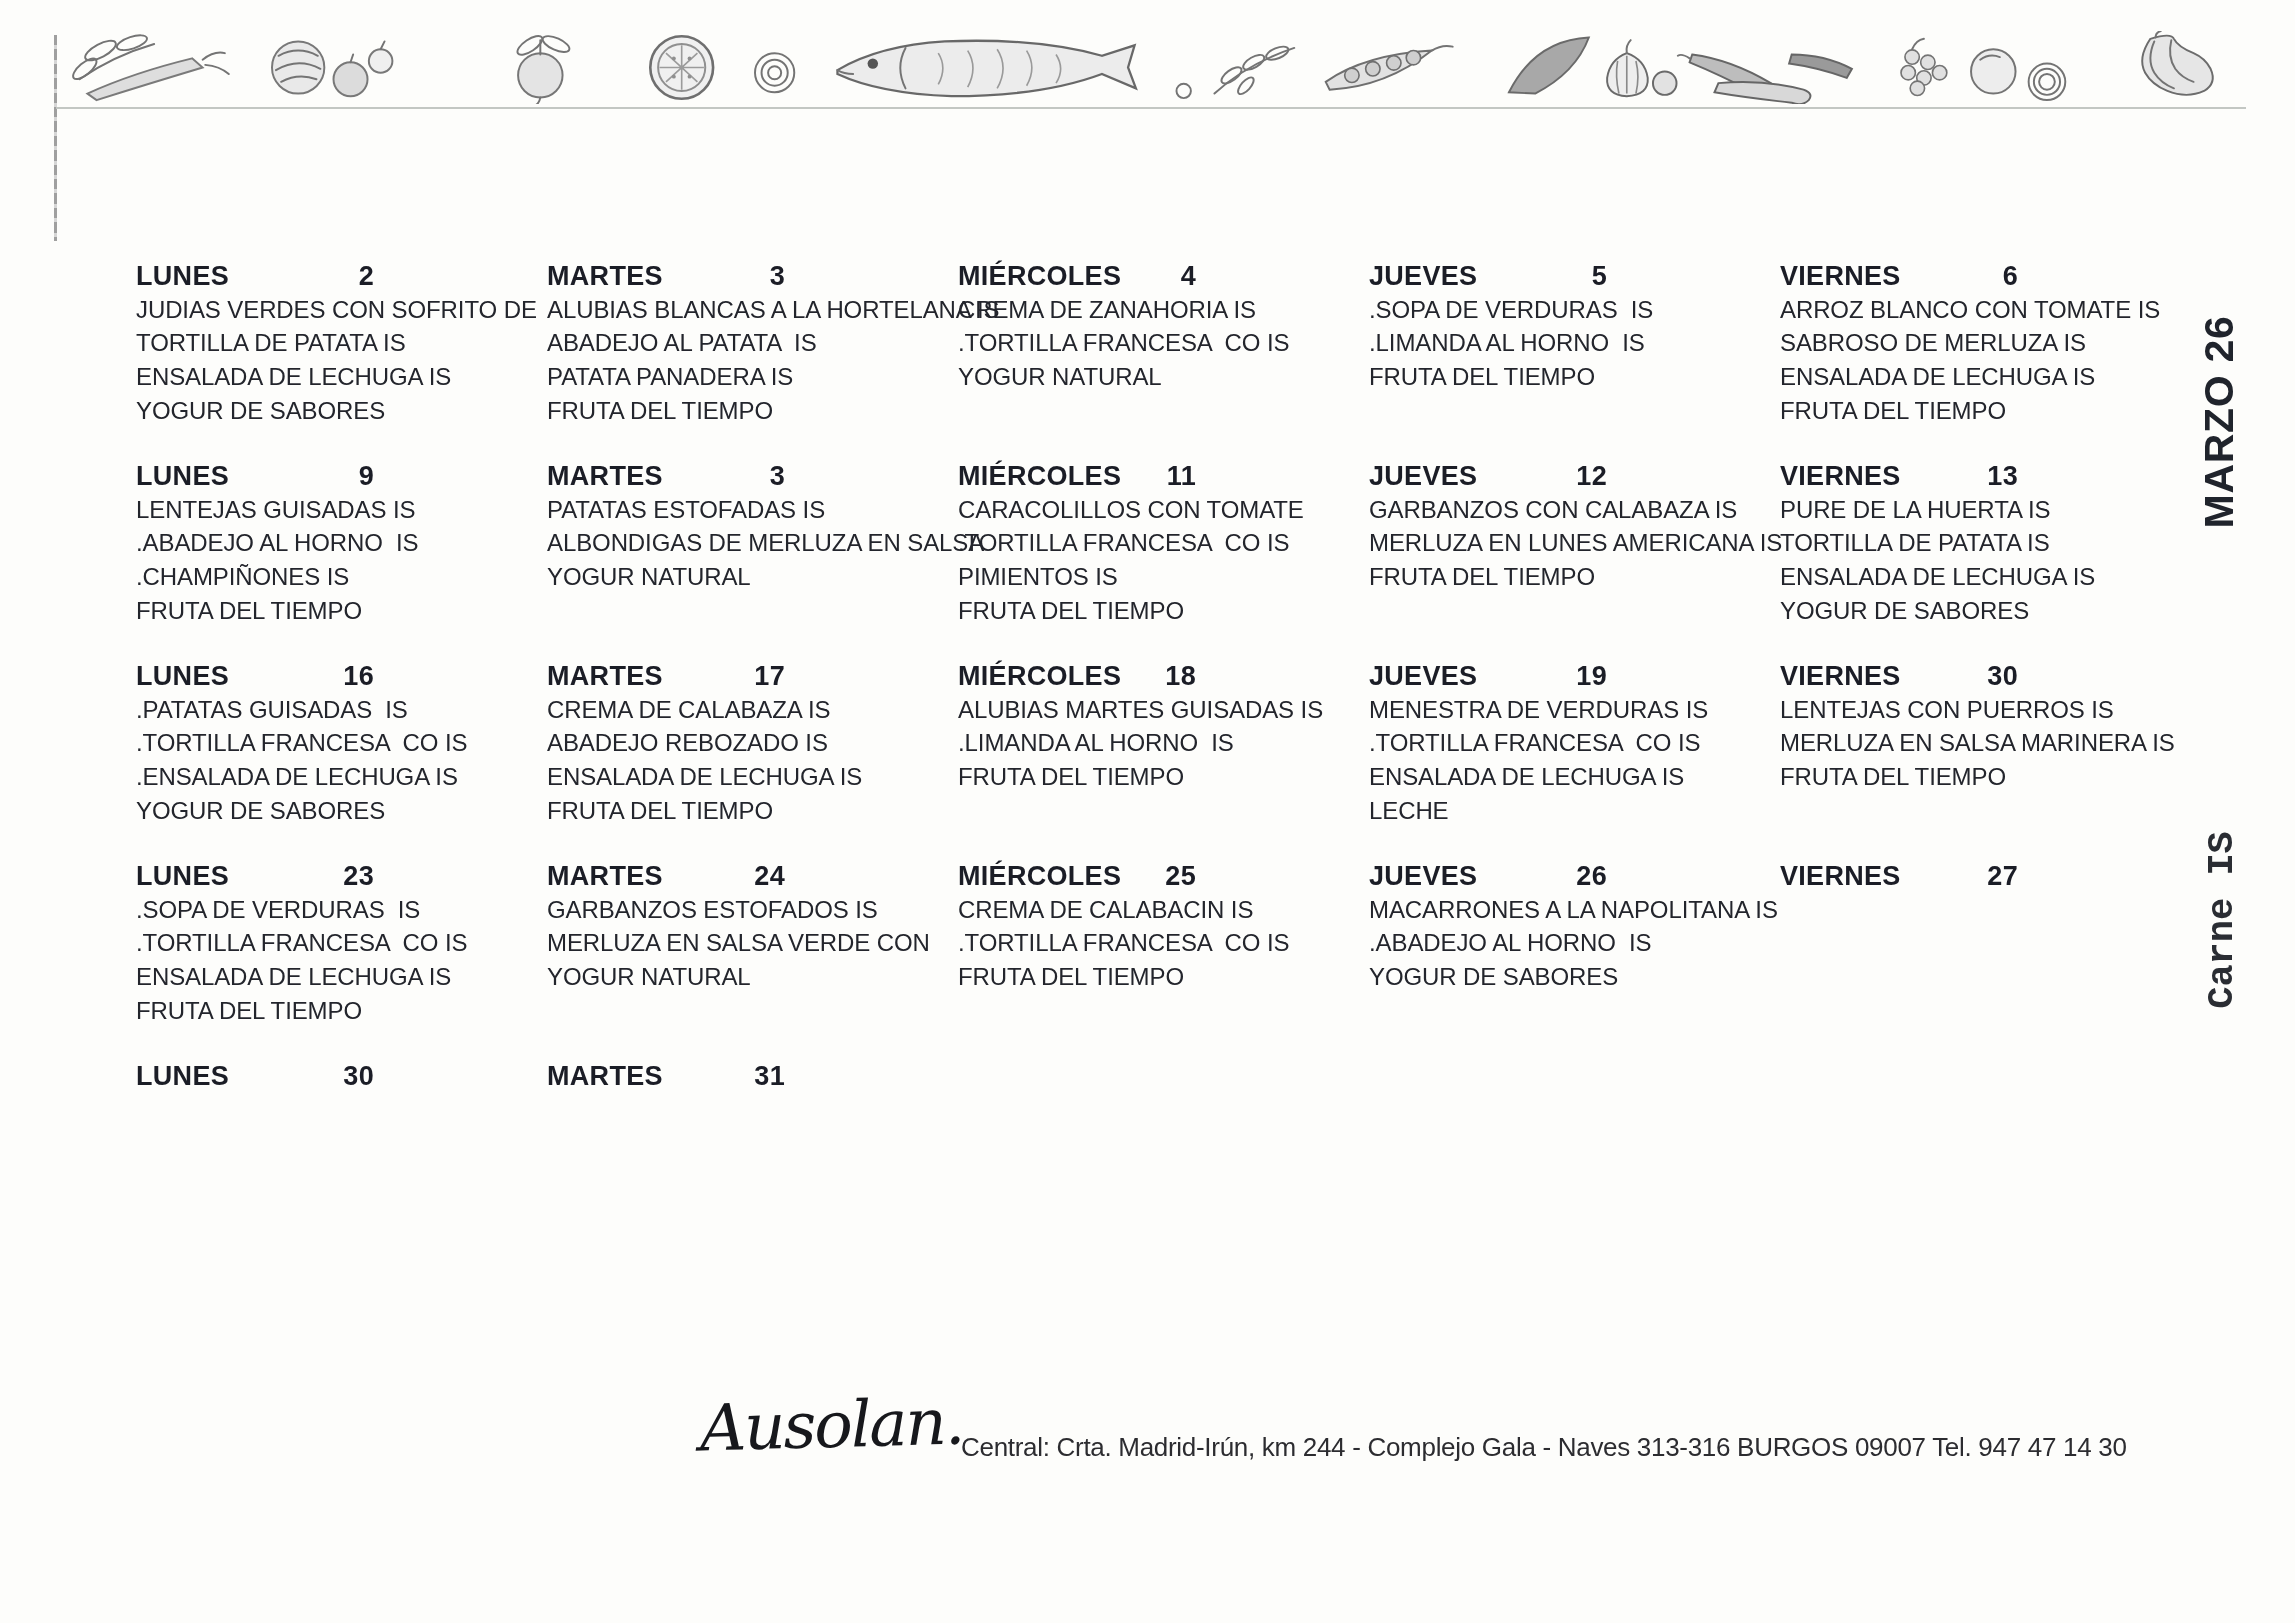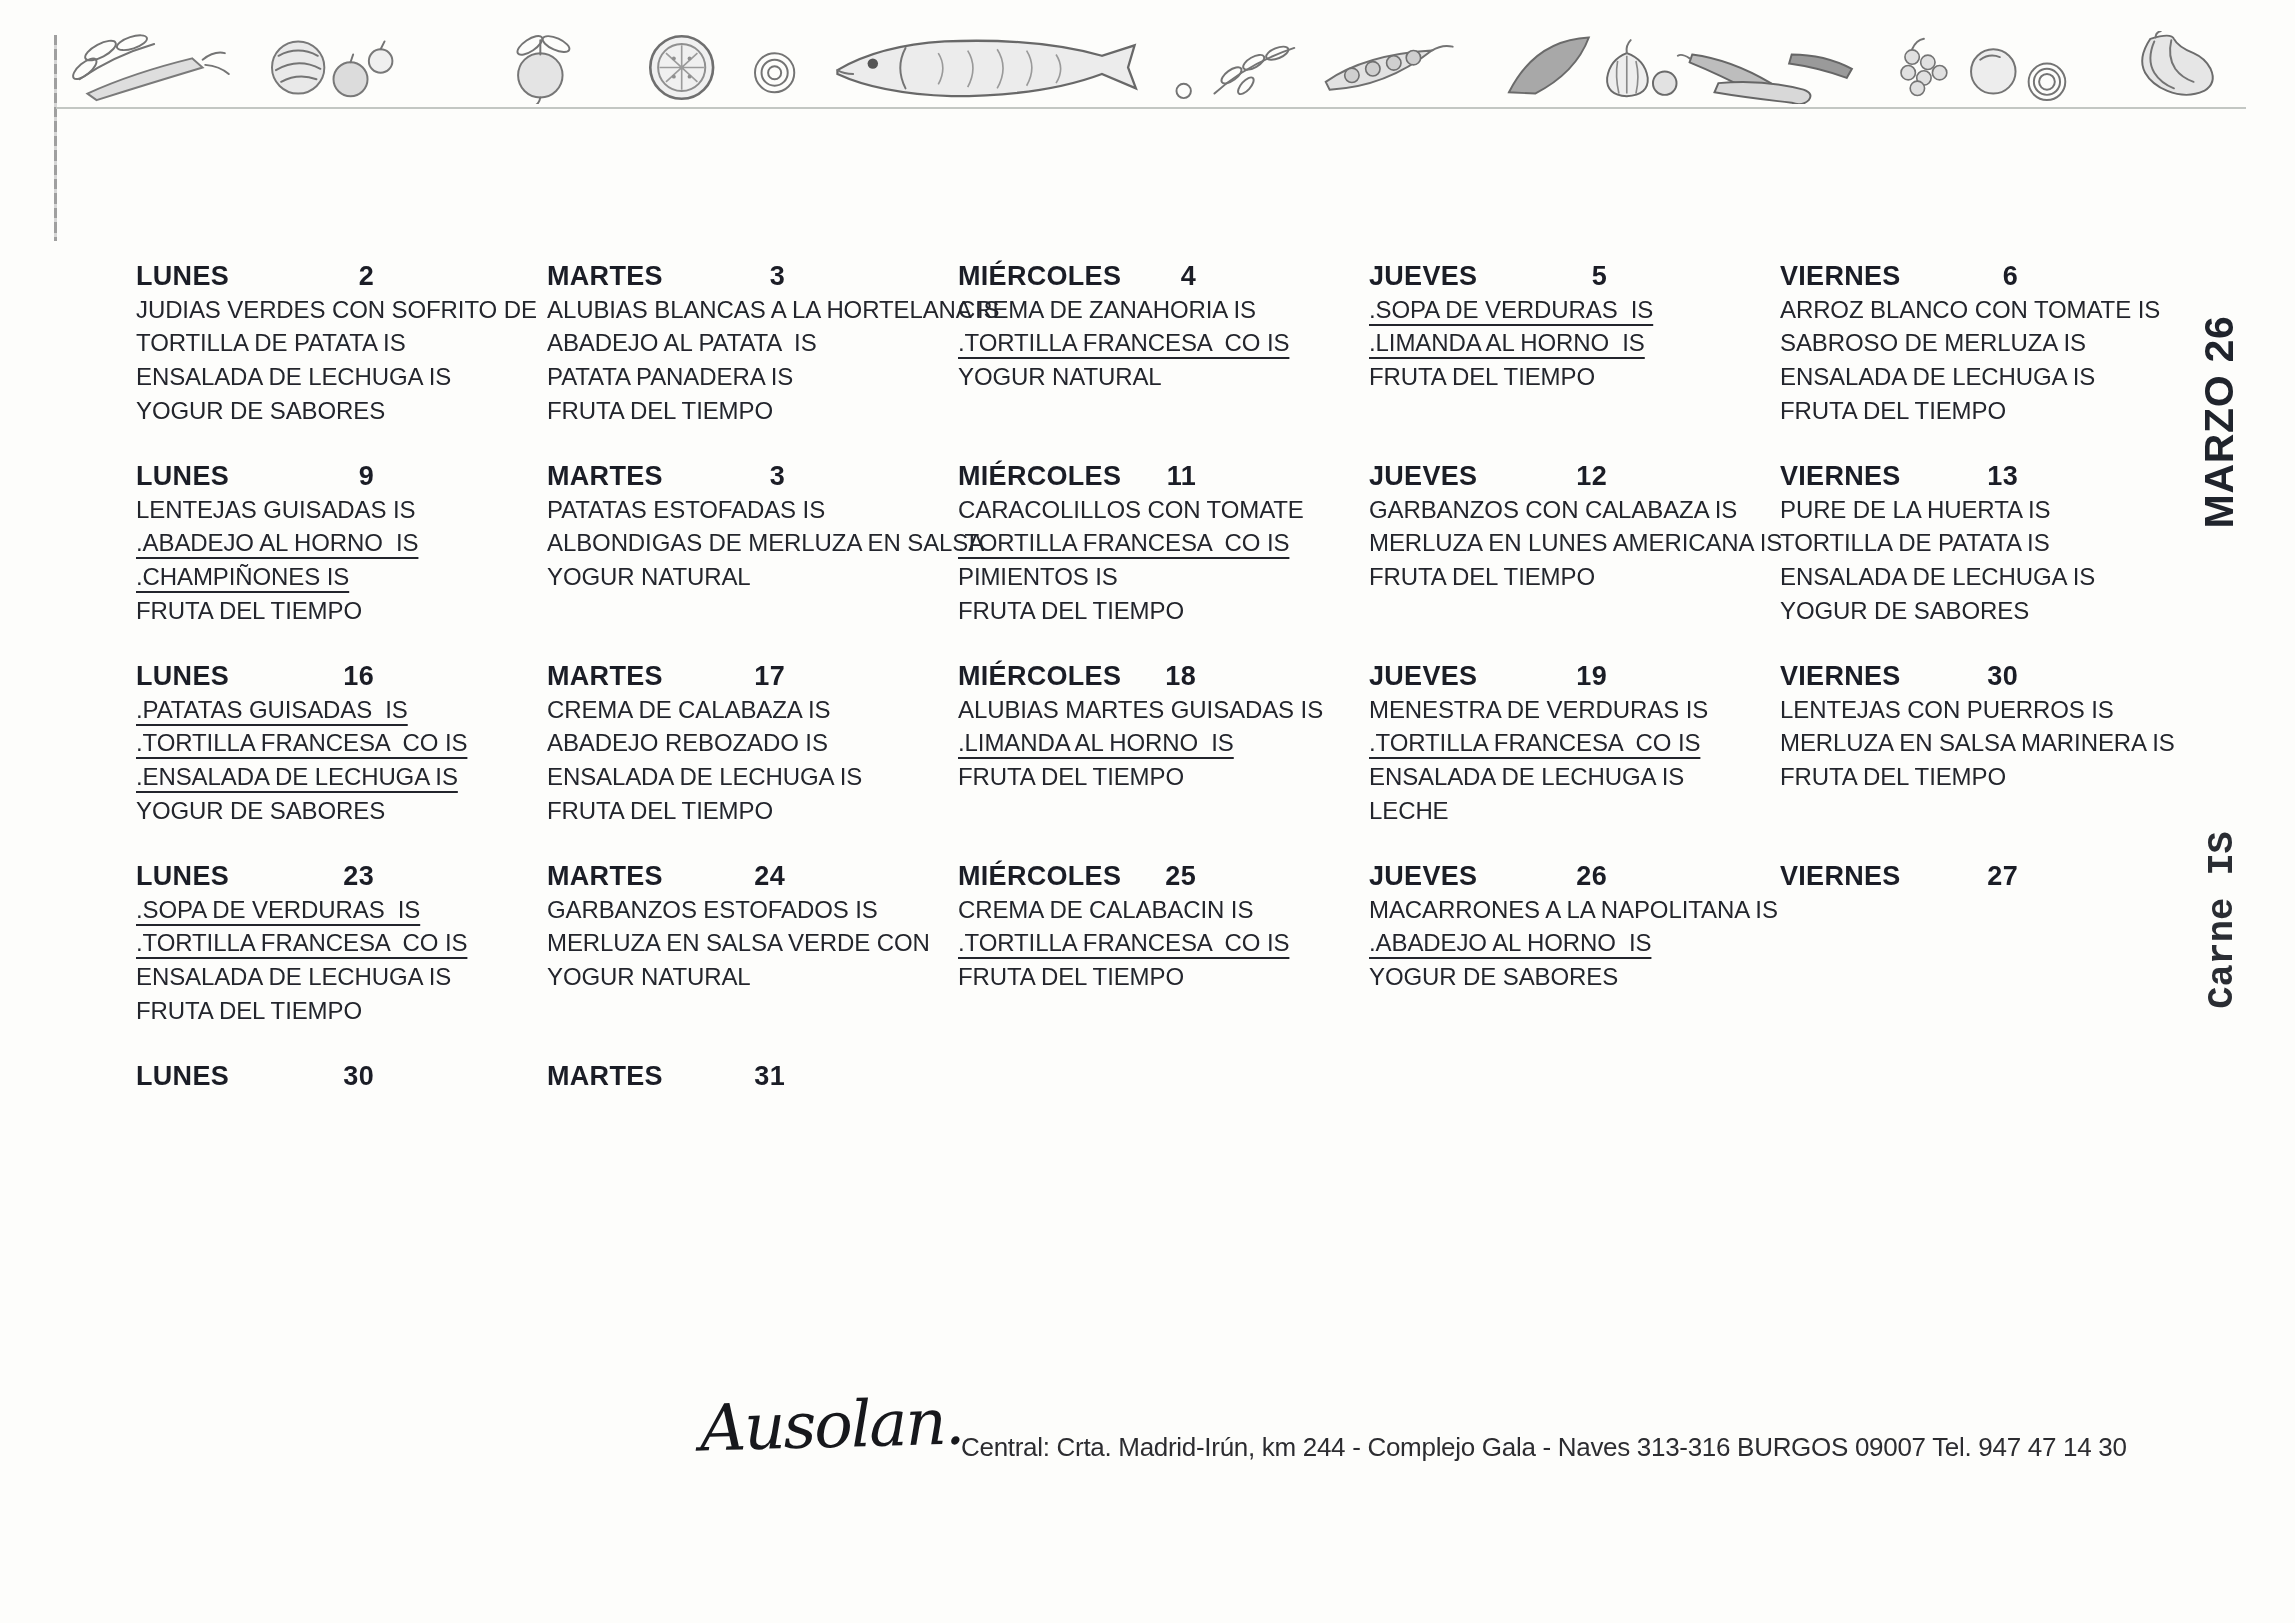--- a/index.html
+++ b/index.html
@@ -26,21 +26,20 @@
   .day-header{
     display:flex;justify-content:space-between;width:238px;
     font-weight:bold;font-size:27px;line-height:31px;
     color:var(--header-ink,#1b1d26);letter-spacing:0.3px;
   }
   .menu-item{
     font-size:24px;line-height:33px;margin-top:0.7px;
     white-space:pre;letter-spacing:-0.1px;color:var(--ink,#23252c);
   }
   .menu-item.u{
-    text-decoration:underline;
     text-decoration-thickness:2px;
     text-underline-offset:5.9px;
   }
 
   
   .v-label{position:absolute;white-space:nowrap;}
   .v-label.month{
     left:2219px;top:422px;transform:translate(-50%,-50%) rotate(-90deg);
     font-size:41px;font-weight:bold;letter-spacing:0.7px;color:#20242c;
   }

